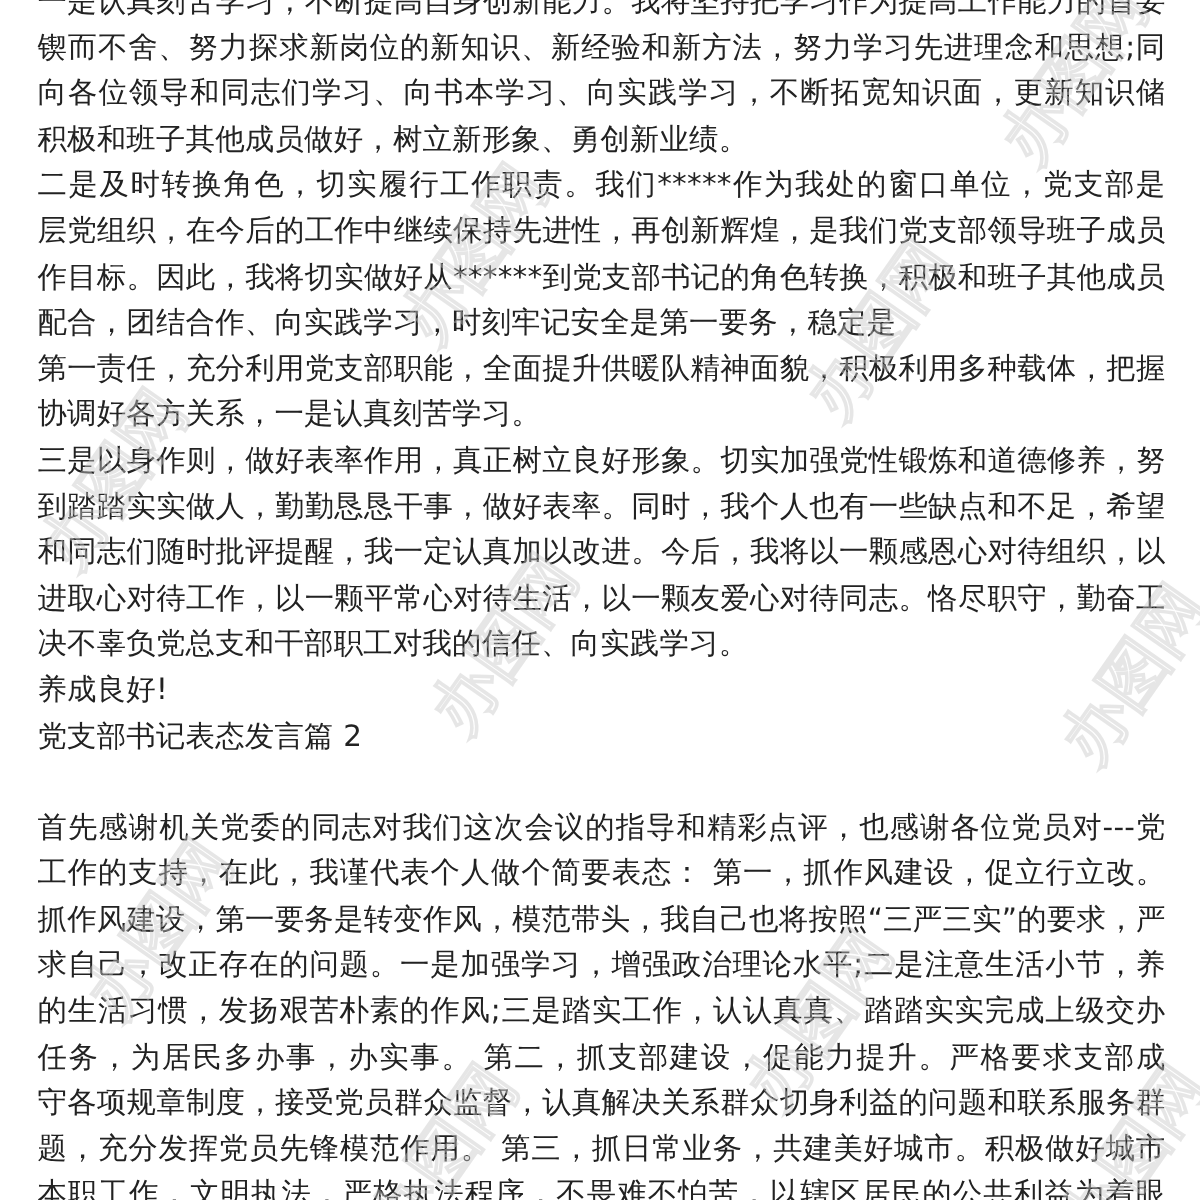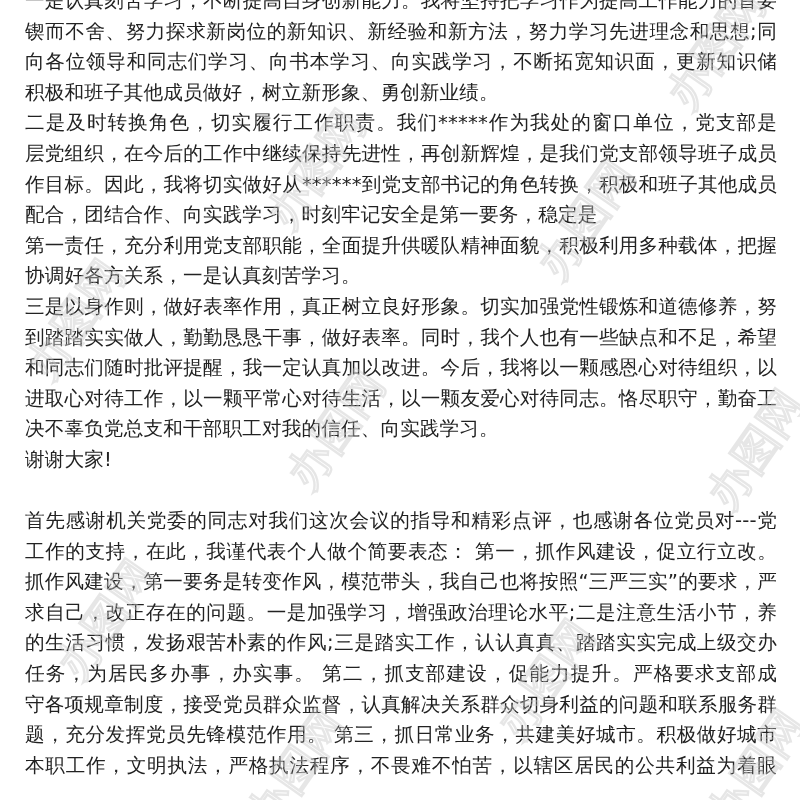--- a/index.html
+++ b/index.html
@@ -82,21 +82,22 @@
     <span class="line justify">层党组织，在今后的工作中继续保持先进性，再创新辉煌，是我们党支部领导班子成员的工</span>
     <span class="line justify">作目标。因此，我将切实做好从******到党支部书记的角色转换，积极和班子其他成员做好</span>
     <span class="line">配合，团结合作、向实践学习，时刻牢记安全是第一要务，稳定是</span>
     <span class="line justify">第一责任，充分利用党支部职能，全面提升供暖队精神面貌，积极利用多种载体，把握重点，</span>
     <span class="line">协调好各方关系，一是认真刻苦学习。</span>
     <span class="line justify">三是以身作则，做好表率作用，真正树立良好形象。切实加强党性锻炼和道德修养，努力做</span>
     <span class="line justify">到踏踏实实做人，勤勤恳恳干事，做好表率。同时，我个人也有一些缺点和不足，希望领导</span>
     <span class="line justify">和同志们随时批评提醒，我一定认真加以改进。今后，我将以一颗感恩心对待组织，以一颗</span>
     <span class="line justify">进取心对待工作，以一颗平常心对待生活，以一颗友爱心对待同志。恪尽职守，勤奋工作，</span>
     <span class="line">决不辜负党总支和干部职工对我的信任、向实践学习。</span>
-    <span class="line">谢谢大家!</span>
+    <span class="line">养成良好!</span>
+    <span class="line">党支部书记表态发言篇 2</span>
     <span class="blank"></span>
     <span class="line justify">首先感谢机关党委的同志对我们这次会议的指导和精彩点评，也感谢各位党员对---党支部</span>
     <span class="line justify">工作的支持，在此，我谨代表个人做个简要表态： 第一，抓作风建设，促立行立改。支部</span>
     <span class="line justify">抓作风建设，第一要务是转变作风，模范带头，我自己也将按照“三严三实”的要求，严格要</span>
     <span class="line justify">求自己，改正存在的问题。一是加强学习，增强政治理论水平;二是注意生活小节，养成良好</span>
     <span class="line justify">的生活习惯，发扬艰苦朴素的作风;三是踏实工作，认认真真、踏踏实实完成上级交办的各项</span>
     <span class="line justify">任务，为居民多办事，办实事。 第二，抓支部建设，促能力提升。严格要求支部成员，遵</span>
     <span class="line justify">守各项规章制度，接受党员群众监督，认真解决关系群众切身利益的问题和联系服务群众问</span>
     <span class="line justify">题，充分发挥党员先锋模范作用。 第三，抓日常业务，共建美好城市。积极做好城市管理</span>
     <span class="line justify">本职工作，文明执法，严格执法程序，不畏难不怕苦，以辖区居民的公共利益为着眼点，将</span>

